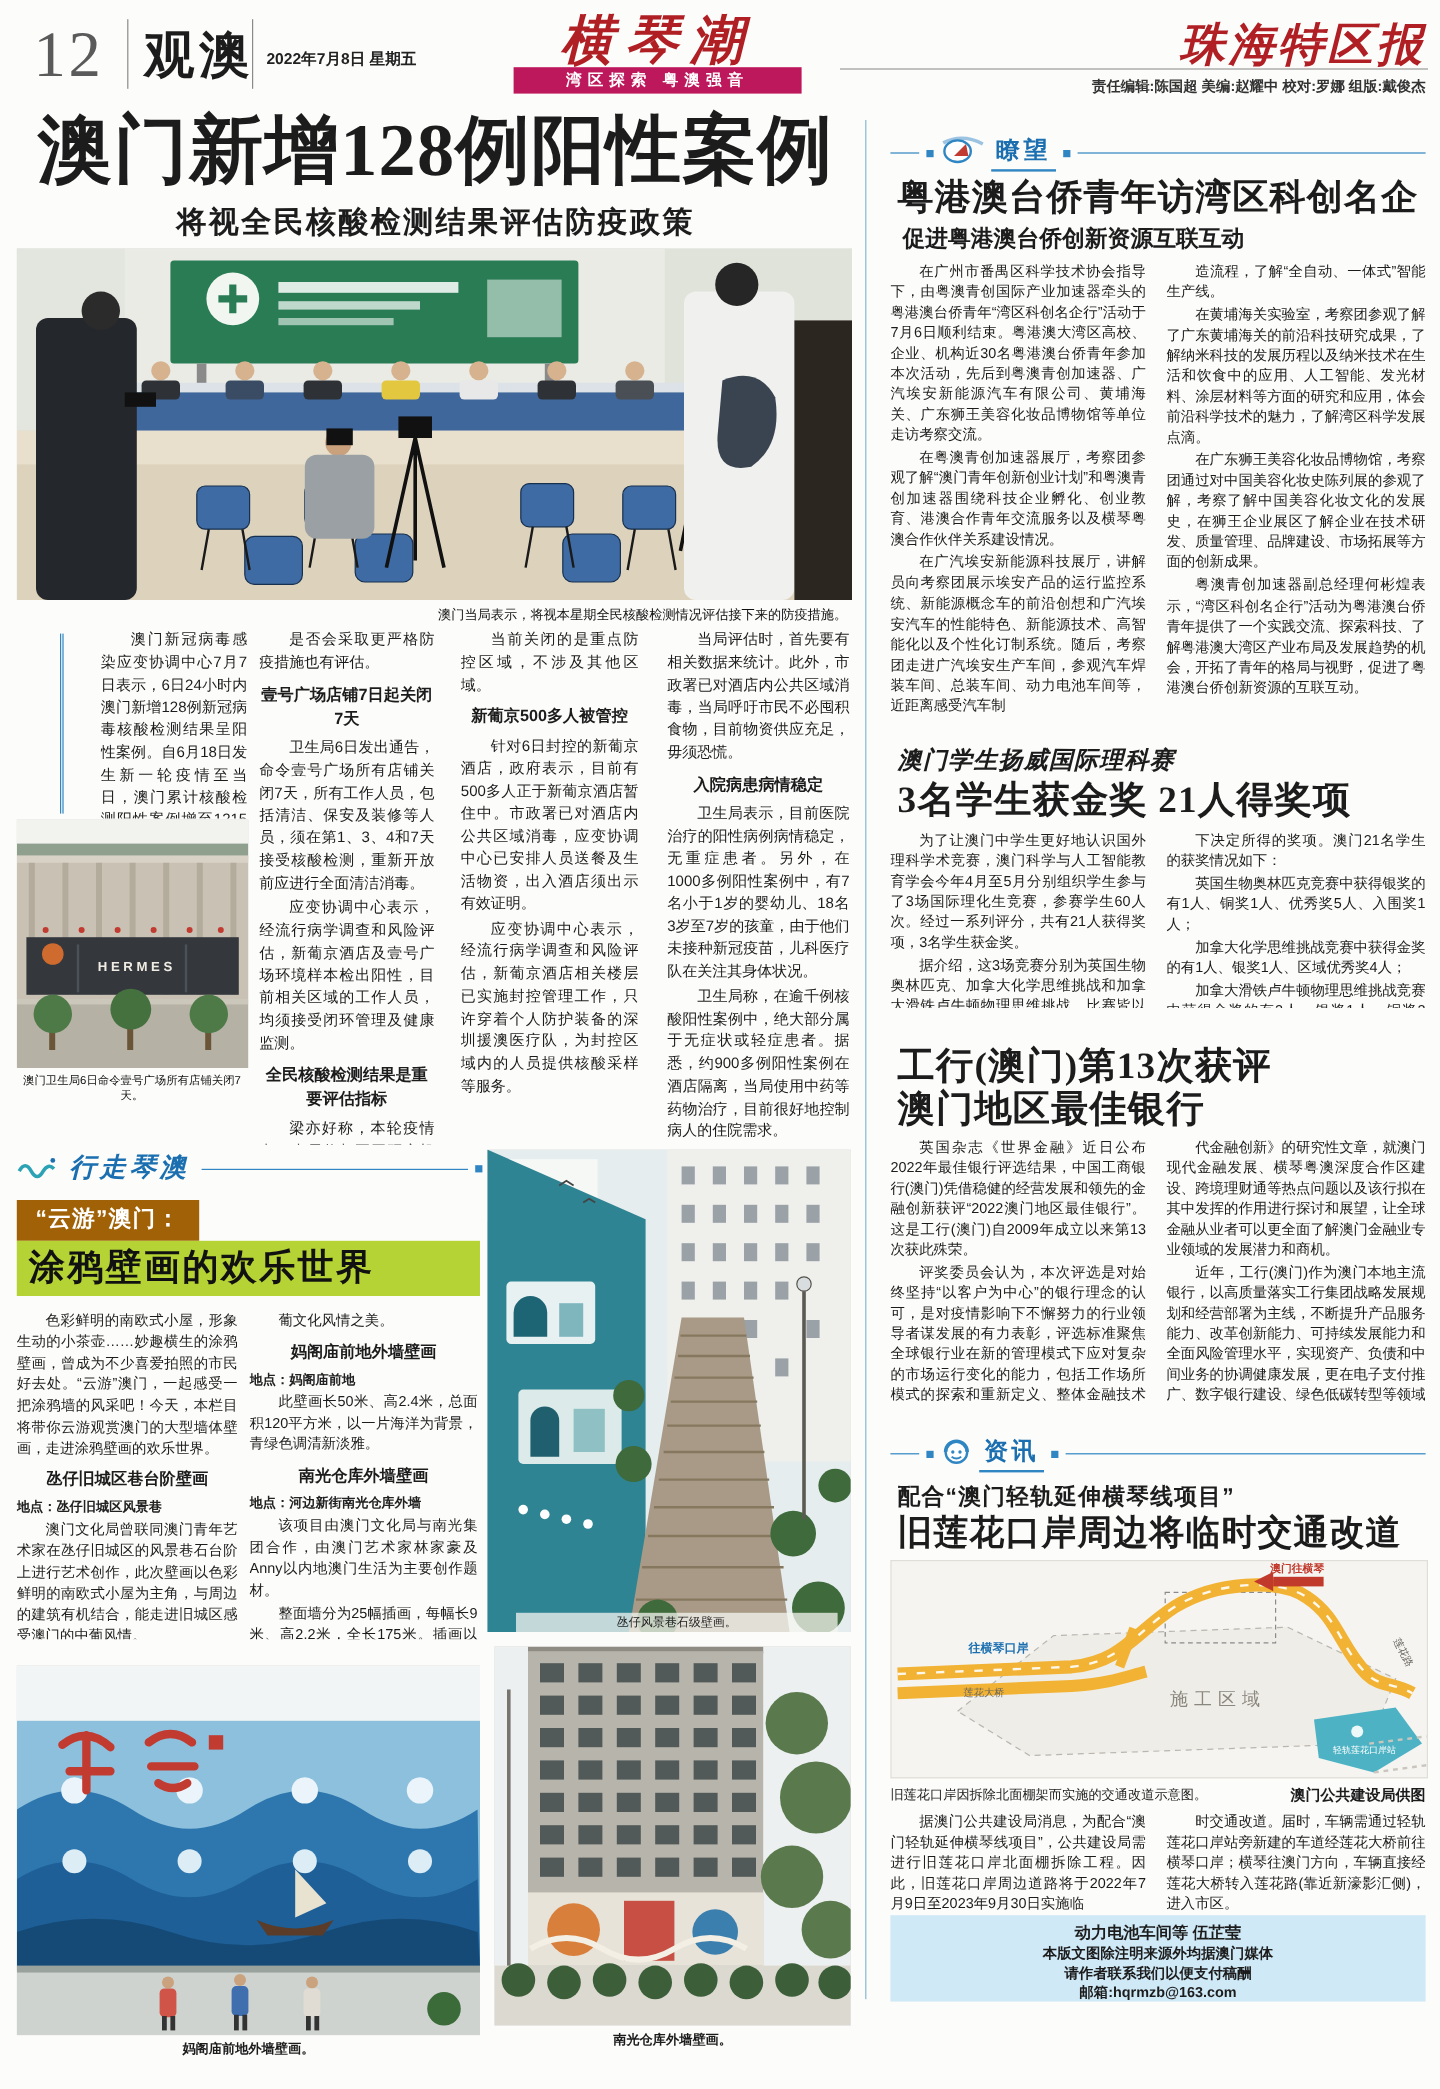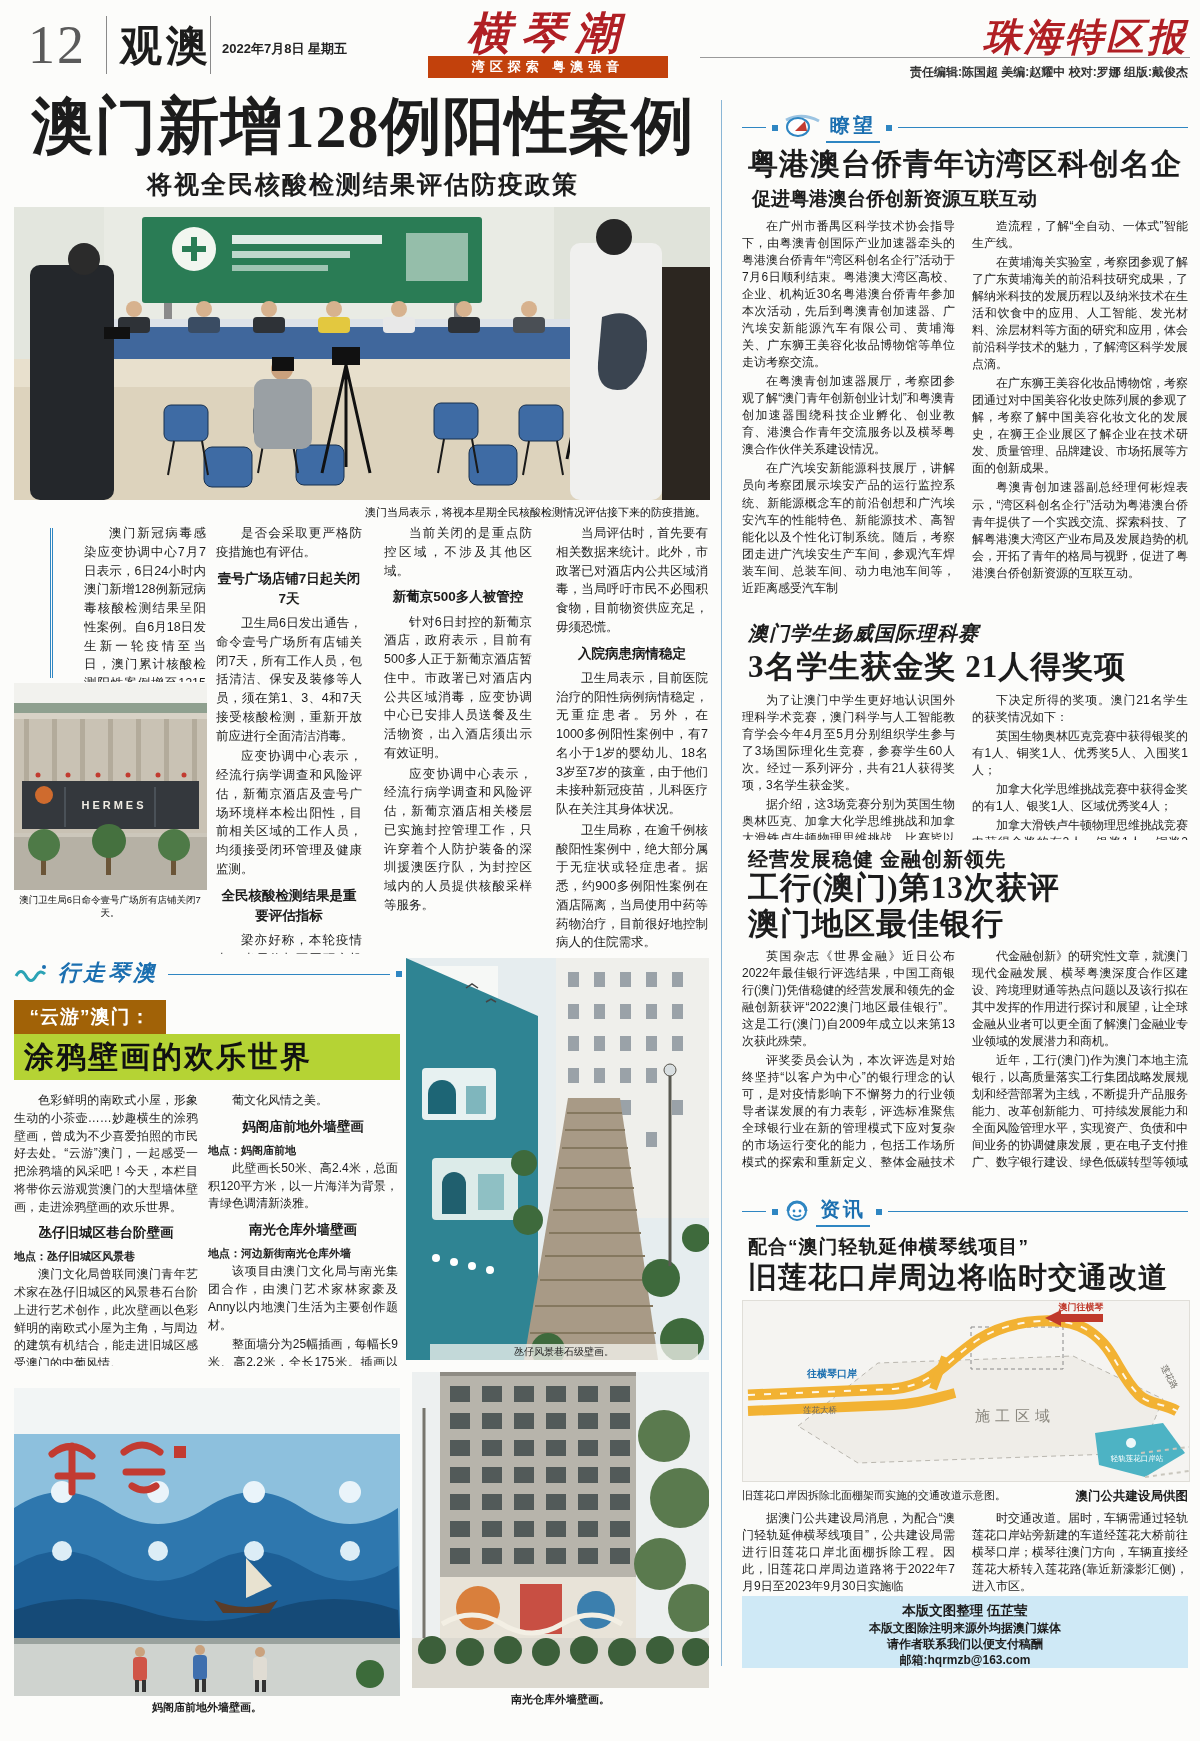--- a/index.html
+++ b/index.html
@@ -7,21 +7,21 @@
         font-family:"Liberation Sans","DejaVu Sans",sans-serif;color:#1c1c1c;overflow:hidden;}
   .abs{position:absolute;}
   .serif{font-family:"Liberation Serif","DejaVu Serif",serif;}
   
   .pagenum{left:28px;top:14px;font-size:54px;color:#5a5a5a;letter-spacing:2px;}
   .hvline{width:1px;background:#8a8a8a;top:16px;height:58px;}
   .secname{left:120px;top:18px;font-size:42px;font-weight:700;letter-spacing:4px;}
   .hdate{left:222px;top:40px;font-size:13px;font-weight:700;color:#222;}
   .masthead{left:430px;top:4px;width:236px;text-align:center;font-size:44px;font-weight:900;
             font-style:italic;color:#b01f24;letter-spacing:10px;}
-  .mastbar{left:428px;top:56px;width:240px;height:22px;background:#c2410c;color:#fff;
+  .mastbar{left:428px;top:56px;width:240px;height:22px;background:#be185d;color:#fff;
            font-size:13px;font-weight:700;letter-spacing:5px;text-align:center;line-height:22px;}
   .papername{left:930px;top:12px;width:258px;text-align:right;font-size:38px;font-weight:900;
              font-style:italic;color:#b01f24;letter-spacing:3px;}
   .hdr-rline{left:700px;top:57px;width:490px;height:1px;background:#9a9a9a;}
   .credits{left:700px;top:64px;width:488px;text-align:right;font-size:12px;color:#333;font-weight:700;}
   
   .lead-headline{left:14px;top:94px;width:698px;text-align:center;font-size:62px;font-weight:900;
                  letter-spacing:1px;line-height:1.05;}
   .lead-subhead{left:14px;top:168px;width:698px;text-align:center;font-size:25px;font-weight:700;letter-spacing:2px;}
   .photo{overflow:hidden;background:#ddd;}
@@ -514,21 +514,20 @@
       <div class="blk p">为了让澳门中学生更好地认识国外理科学术竞赛，澳门科学与人工智能教育学会今年4月至5月分别组织学生参与了3场国际理化生竞赛，参赛学生60人次。经过一系列评分，共有21人获得奖项，3名学生获金奖。</div>
       <div class="blk p">据介绍，这3场竞赛分别为英国生物奥林匹克、加拿大化学思维挑战和加拿大滑铁卢牛顿物理思维挑战。比赛皆以线下笔试形式进行，参赛学生按所得分数在主办国划出的分数线</div>
     </div>
   <div class="abs rcol scB">
       <div class="blk p">下决定所得的奖项。澳门21名学生的获奖情况如下：</div>
       <div class="blk p">英国生物奥林匹克竞赛中获得银奖的有1人、铜奖1人、优秀奖5人、入围奖1人；</div>
       <div class="blk p">加拿大化学思维挑战竞赛中获得金奖的有1人、银奖1人、区域优秀奖4人；</div>
       <div class="blk p">加拿大滑铁卢牛顿物理思维挑战竞赛中获得金奖的有2人、银奖1人、铜奖2人、区域优秀奖2人。</div>
     </div>
 
-  <div class="abs kicker bk-kicker serif">经营发展稳健 金融创新领先</div>
   <div class="abs bk-headline serif">
     <div>工行(澳门)第13次获评</div>
     <div>澳门地区最佳银行</div>
   </div>
   <div class="abs rcol bkA">
       <div class="blk p">英国杂志《世界金融》近日公布2022年最佳银行评选结果，中国工商银行(澳门)凭借稳健的经营发展和领先的金融创新获评“2022澳门地区最佳银行”。这是工行(澳门)自2009年成立以来第13次获此殊荣。</div>
       <div class="blk p">评奖委员会认为，本次评选是对始终坚持“以客户为中心”的银行理念的认可，是对疫情影响下不懈努力的行业领导者谋发展的有力表彰，评选标准聚焦全球银行业在新的管理模式下应对复杂的市场运行变化的能力，包括工作场所模式的探索和重新定义、整体金融技术解决方案的规划和实施、应对和解决全球公共卫生和气候变化危机实现可持续发展等。</div>
     </div>
   <div class="abs rcol bkB">
       <div class="blk p">代金融创新》的研究性文章，就澳门现代金融发展、横琴粤澳深度合作区建设、跨境理财通等热点问题以及该行拟在其中发挥的作用进行探讨和展望，让全球金融从业者可以更全面了解澳门金融业专业领域的发展潜力和商机。</div>
@@ -582,19 +581,19 @@
     <span class="credit">澳门公共建设局供图</span>
   </div>
   <div class="abs rcol zxA">
       <div class="blk p">据澳门公共建设局消息，为配合“澳门轻轨延伸横琴线项目”，公共建设局需进行旧莲花口岸北面棚拆除工程。因此，旧莲花口岸周边道路将于2022年7月9日至2023年9月30日实施临</div>
     </div>
   <div class="abs rcol zxB">
       <div class="blk p">时交通改道。届时，车辆需通过轻轨莲花口岸站旁新建的车道经莲花大桥前往横琴口岸；横琴往澳门方向，车辆直接经莲花大桥转入莲花路(靠近新濠影汇侧)，进入市区。</div>
     </div>
 
   <div class="abs rfooter">
-    <div class="f1">本版文图整理 伍芷莹</div>
+    <div class="f1">动力电池车间等 伍芷莹</div>
     <div>本版文图除注明来源外均据澳门媒体</div>
     <div>请作者联系我们以便支付稿酬</div>
     <div>邮箱:hqrmzb@163.com</div>
   </div>
 
 </div>
 
 </body></html>

